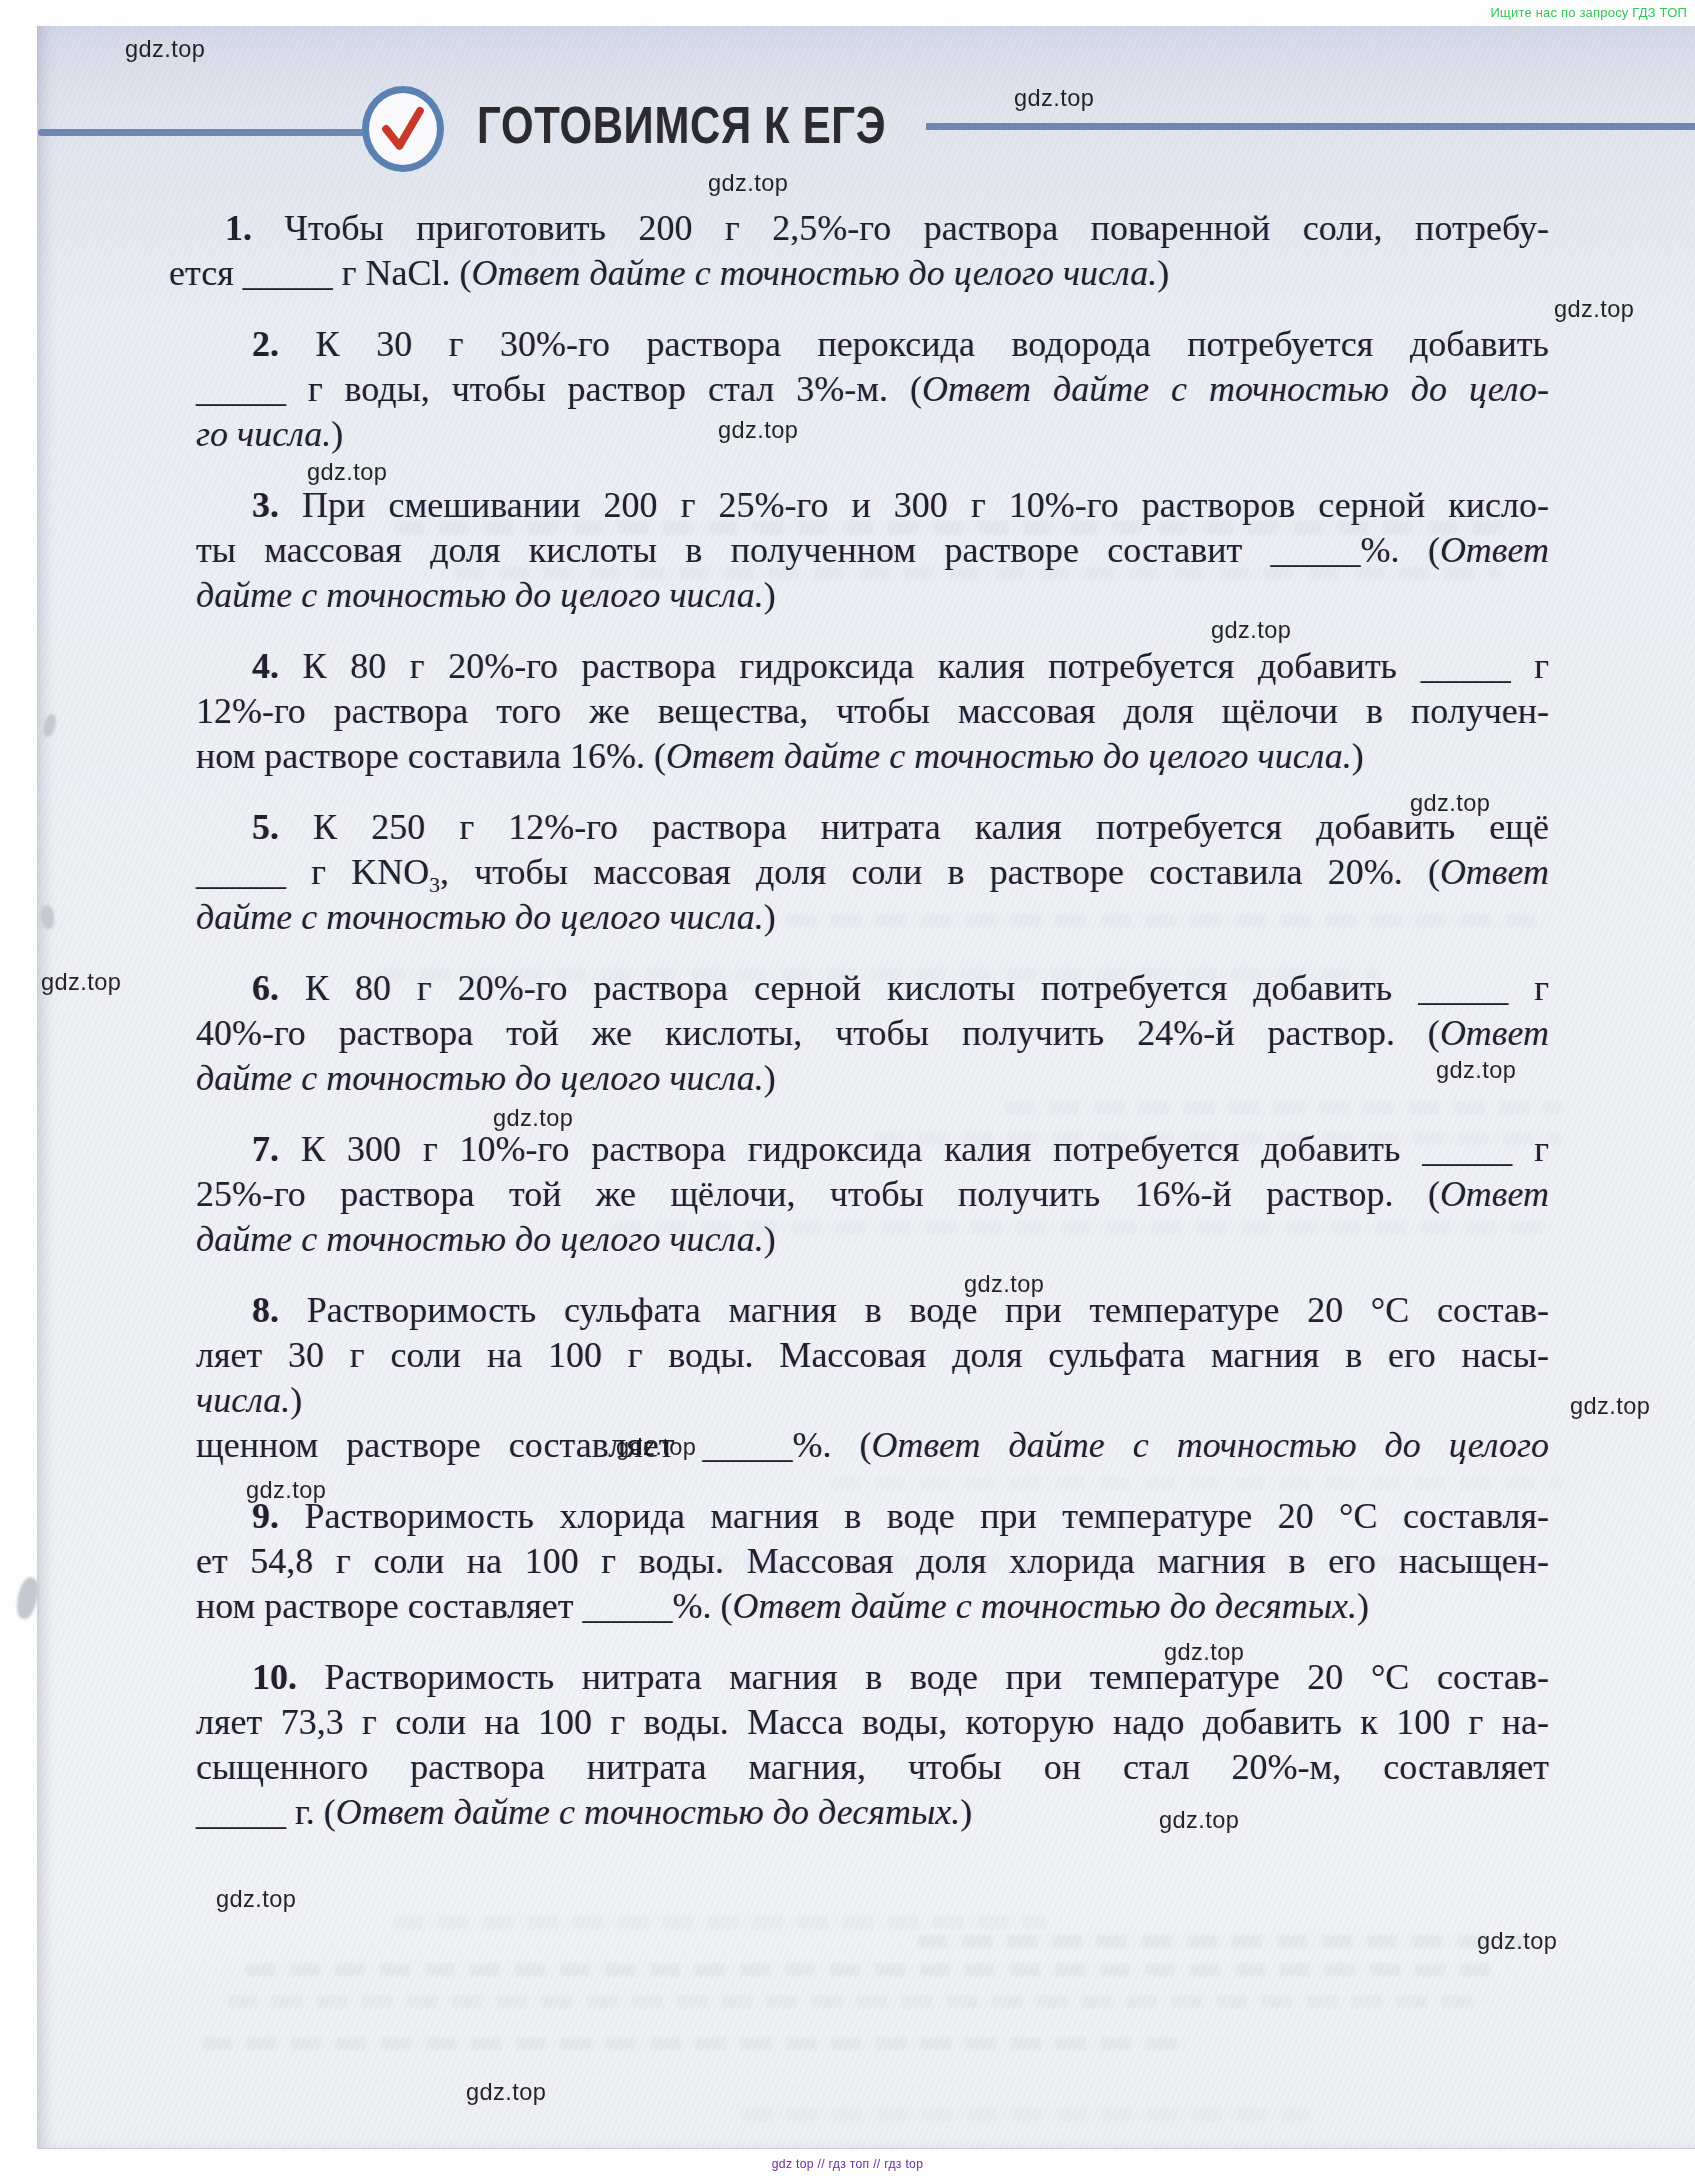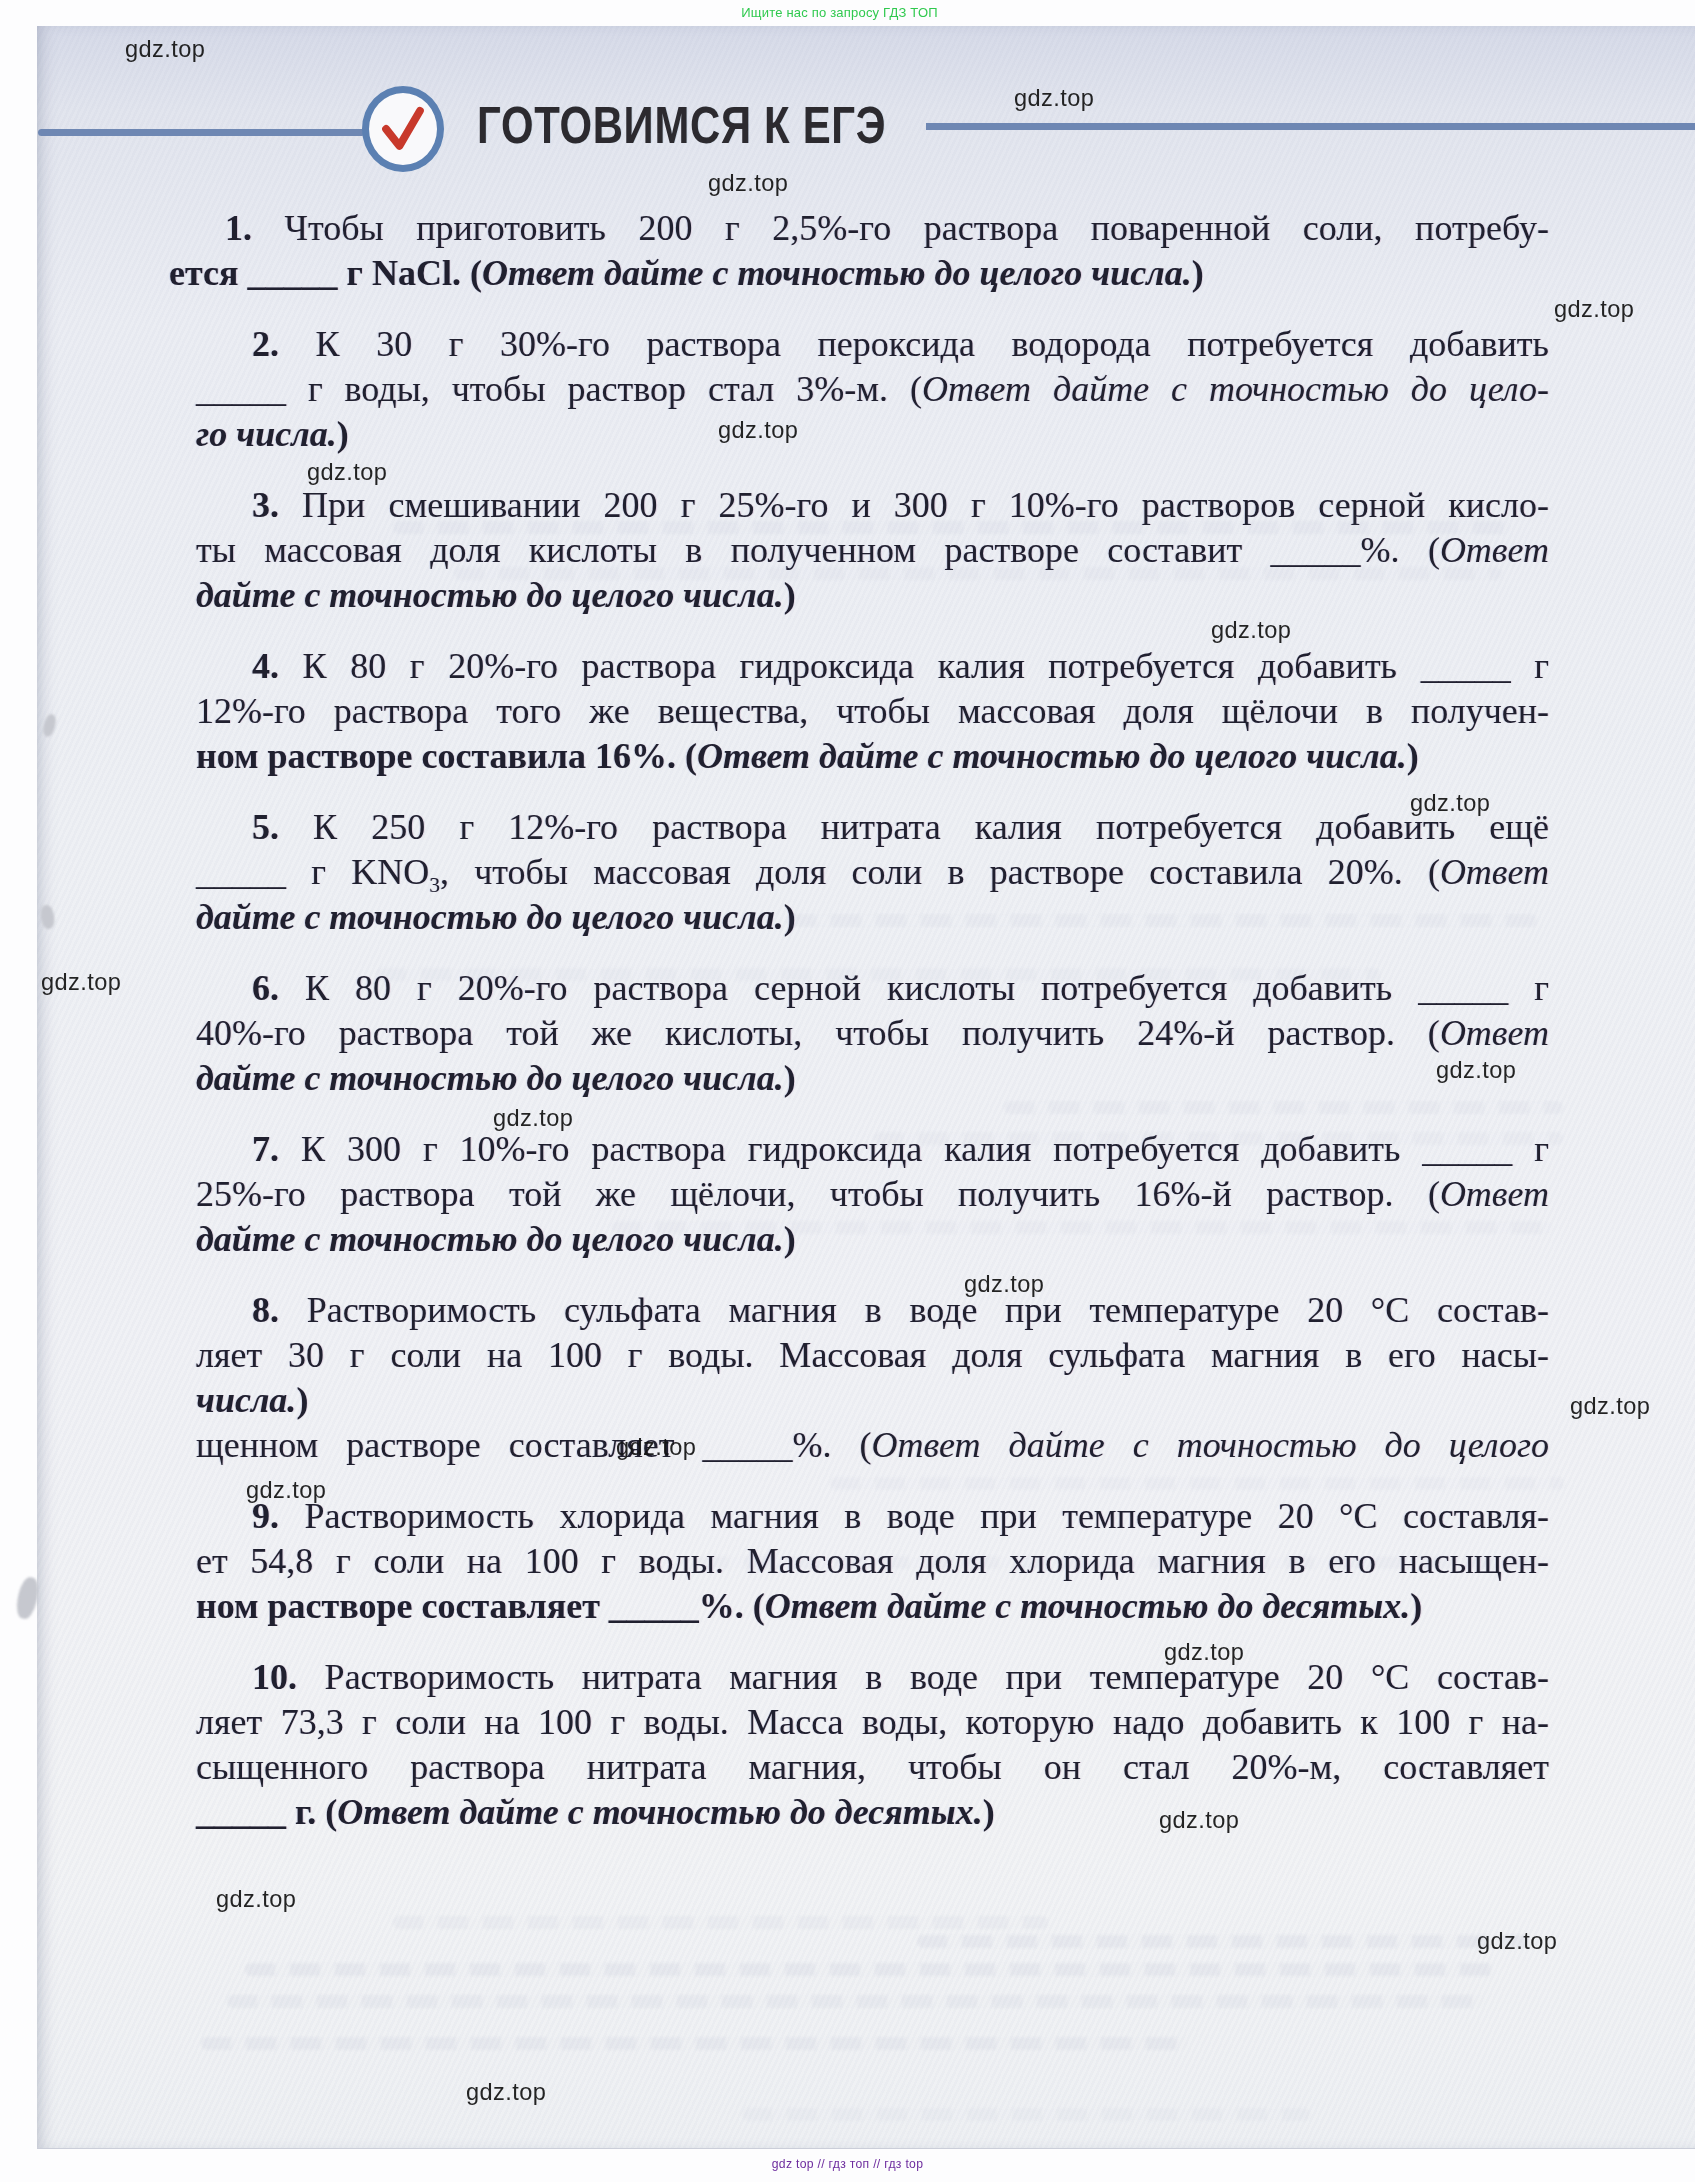--- a/index.html
+++ b/index.html
@@ -37,32 +37,32 @@
   
   .content{position:absolute;left:169px;top:206px;width:1380px;}
   .problem{margin:0;}
   .problem + .problem{margin-top:26px;margin-left:27px;}
   .line{
     font:36px/45px "Liberation Serif",serif;color:#20202f;
     text-align:justify;text-align-last:justify;white-space:normal;
     text-shadow:0.9px 0 0 rgba(150,40,100,.13),-0.9px 0 0 rgba(40,80,170,.13);
   }
   .line.first{text-indent:56px;}
-  .line.last{text-align-last:left;font-weight:bold;}
+  .line.last{text-align-last:left;}
   .line b{font-weight:700;}
   .line i{font-style:italic;}
   .line sub{font-size:60%;line-height:0;}
 
   
   .wm{
     position:absolute;font:400 23.6px/1.1 "Liberation Sans",sans-serif;color:#141414;
     opacity:.93;white-space:nowrap;letter-spacing:0.4px;
   }
   .banner{
-    position:absolute;left:0;right:16px;top:5.2px;text-align:center;
+    position:absolute;left:0;right:8px;top:5.2px;text-align:right;
     font:500 13px/1.2 "Liberation Sans",sans-serif;letter-spacing:0.2px;
   }
   .footer{
     position:absolute;left:0;right:0;top:2157px;text-align:center;
     font:500 12.2px/1.2 "Liberation Sans",sans-serif;letter-spacing:0.3px;
   }
 
   
   .ghost{
     position:absolute;height:13px;border-radius:6.1px;filter:blur(1.7px);pointer-events:none;

